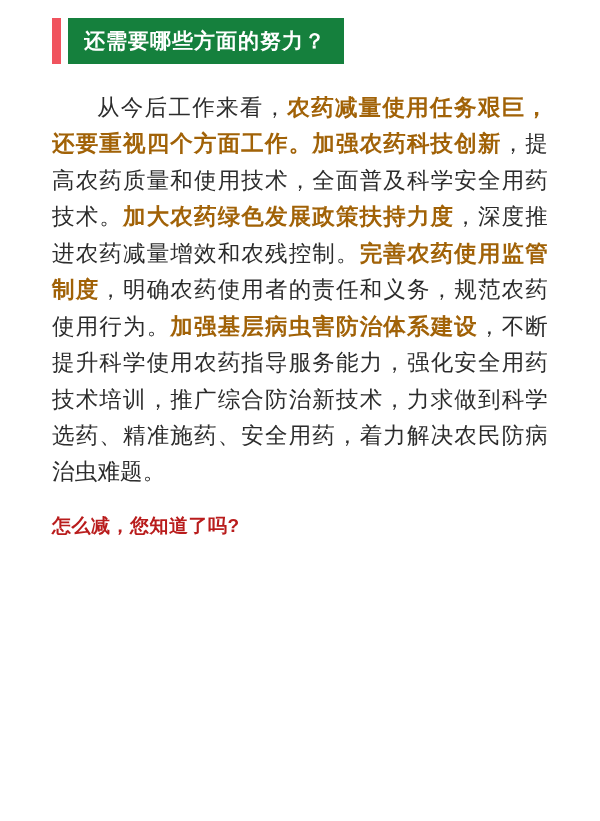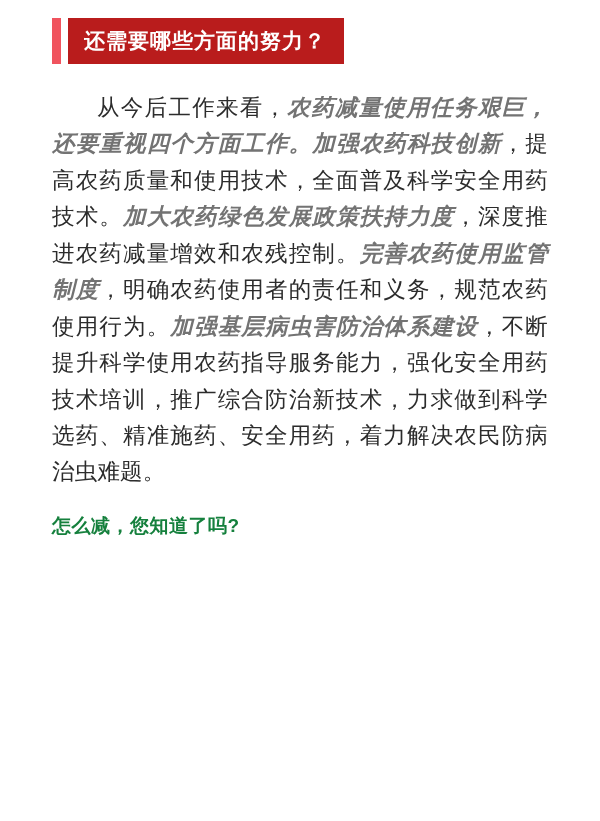--- a/index.html
+++ b/index.html
@@ -58,42 +58,41 @@
     text-justify: inter-ideograph;
     text-indent: 2em;
     color: #2c2c2c;
     letter-spacing: 0.2px;
   }
   p.para.second {
     margin-bottom: 22px;
   }
   .bold {
     font-weight: bold;
-    color: #737373;
-    font-style: italic;
+    color: #a16207;
   }
   
   .footer {
     margin-top: 10px;
     font-family: "Liberation Sans", "DejaVu Sans", sans-serif;
     font-size: 19px;
     font-weight: bold;
     color: #2fa8d8;
     letter-spacing: 0.5px;
   }
 </style>
 </head>
 <body>
 
 <div class="page">
 
   <div class="header">
     <div class="header-bar" style="background: rgb(240, 83, 94);"></div>
-    <div class="header-box" style="background: #b91c1c; color: rgb(255, 255, 255);">还需要哪些方面的努力？</div>
+    <div class="header-box" style="background: #15803d; color: rgb(255, 255, 255);">还需要哪些方面的努力？</div>
   </div>
 
   <div class="body">
     <p class="para second"><span>从今后工作来看，</span><span class="bold">农药减量使用任务艰巨，还要重视四个方面工作。加强农药科技创新</span><span>，提高农药质量和使用技术，全面普及科学安全用药技术。</span><span class="bold">加大农药绿色发展政策扶持力度</span><span>，深度推进农药减量增效和农残控制。</span><span class="bold">完善农药使用监管制度</span><span>，明确农药使用者的责任和义务，规范农药使用行为。</span><span class="bold">加强基层病虫害防治体系建设</span><span>，不断提升科学使用农药指导服务能力，强化安全用药技术培训，推广综合防治新技术，力求做到科学选药、精准施药、安全用药，着力解决农民防病治虫难题。</span></p>
   </div>
 
-  <div class="footer" style="color: #15803d;">怎么减，您知道了吗?</div>
+  <div class="footer" style="color: #b91c1c;">怎么减，您知道了吗?</div>
 
 </div>
 
 </body></html>

